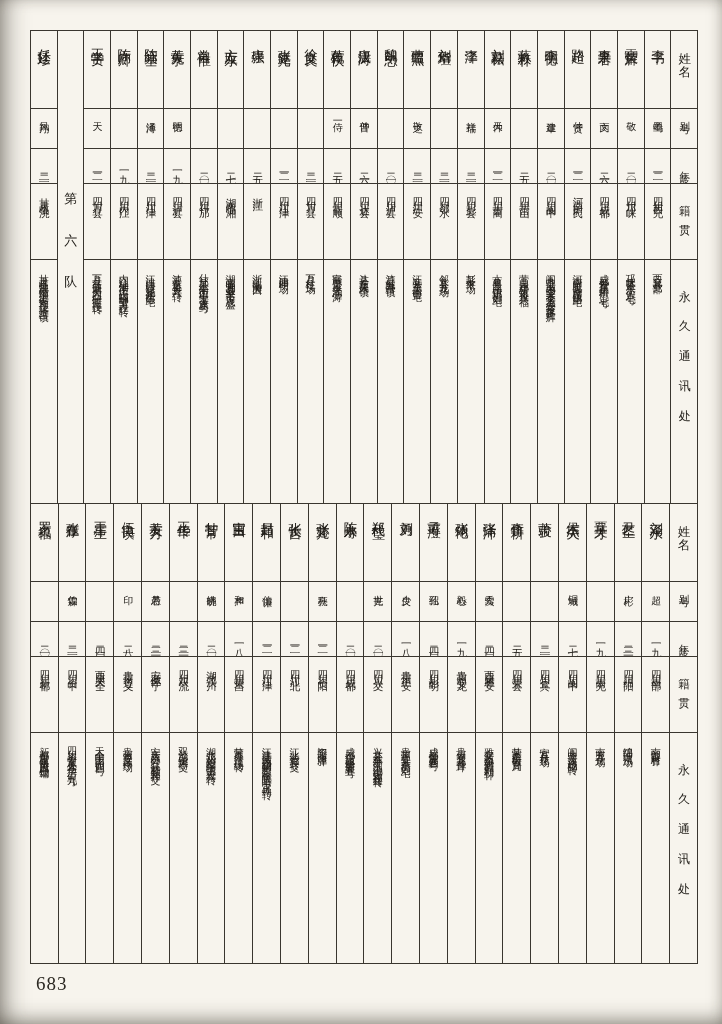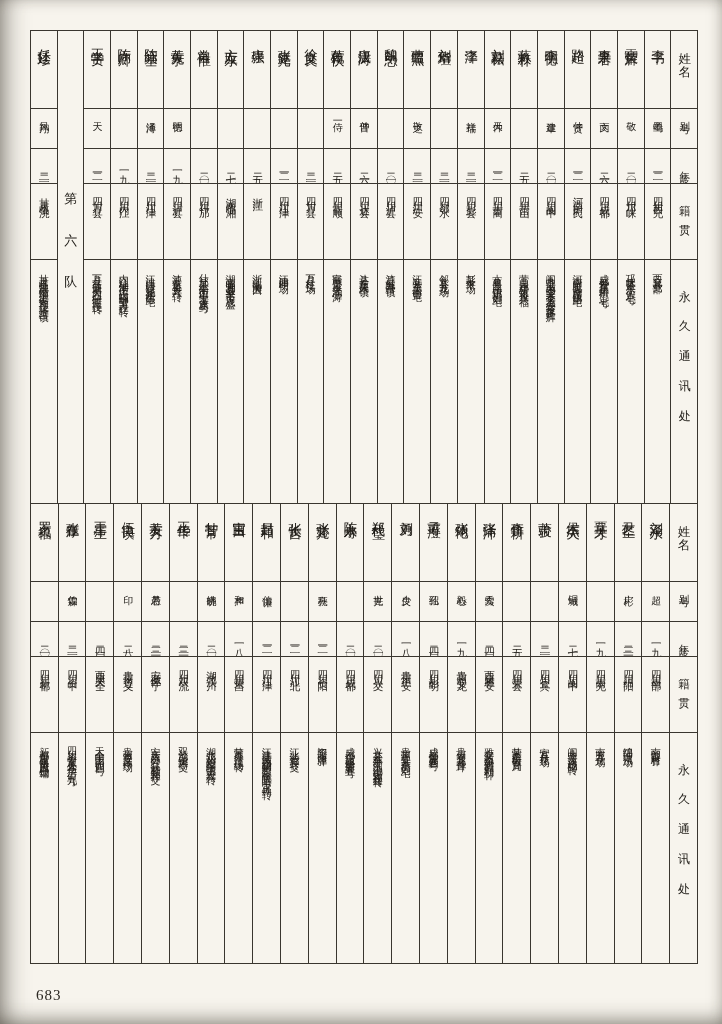--- a/index.html
+++ b/index.html
@@ -53,22 +53,22 @@
   .cell.alias.hdr span   { margin-top:4px;  font-size:10.5px; letter-spacing:3px; }
   .cell.age.hdr span     { font-size:10.5px; letter-spacing:3px; }
   .cell.origin.hdr span  { margin-top:12px; font-size:11.5px; letter-spacing:20px; }
   .cell.address.hdr span { margin-top:20px; font-size:12px; letter-spacing:30px; max-height:none; line-height:normal; }
 
   
   .divider-col .cell.divider { height:100%; border-bottom:none; }
   .cell.divider span { margin-top:150px; font-size:13px; letter-spacing:42px; }
 
   .page-number {
-    position:absolute; left:36px; bottom:20px;
-    font-size:15px; color:#2c2923; letter-spacing:1px;
+    position:absolute; left:36px; bottom:29px;
+    font-size:19px; color:#2c2923; letter-spacing:1px;
   }
 </style>
 </head>
 <body>
 
 <div class="page">
   <div class="tables">
     <section class="reg-table" id="table-top">
         <div class="col header-col">
           <div class="cell name hdr">

